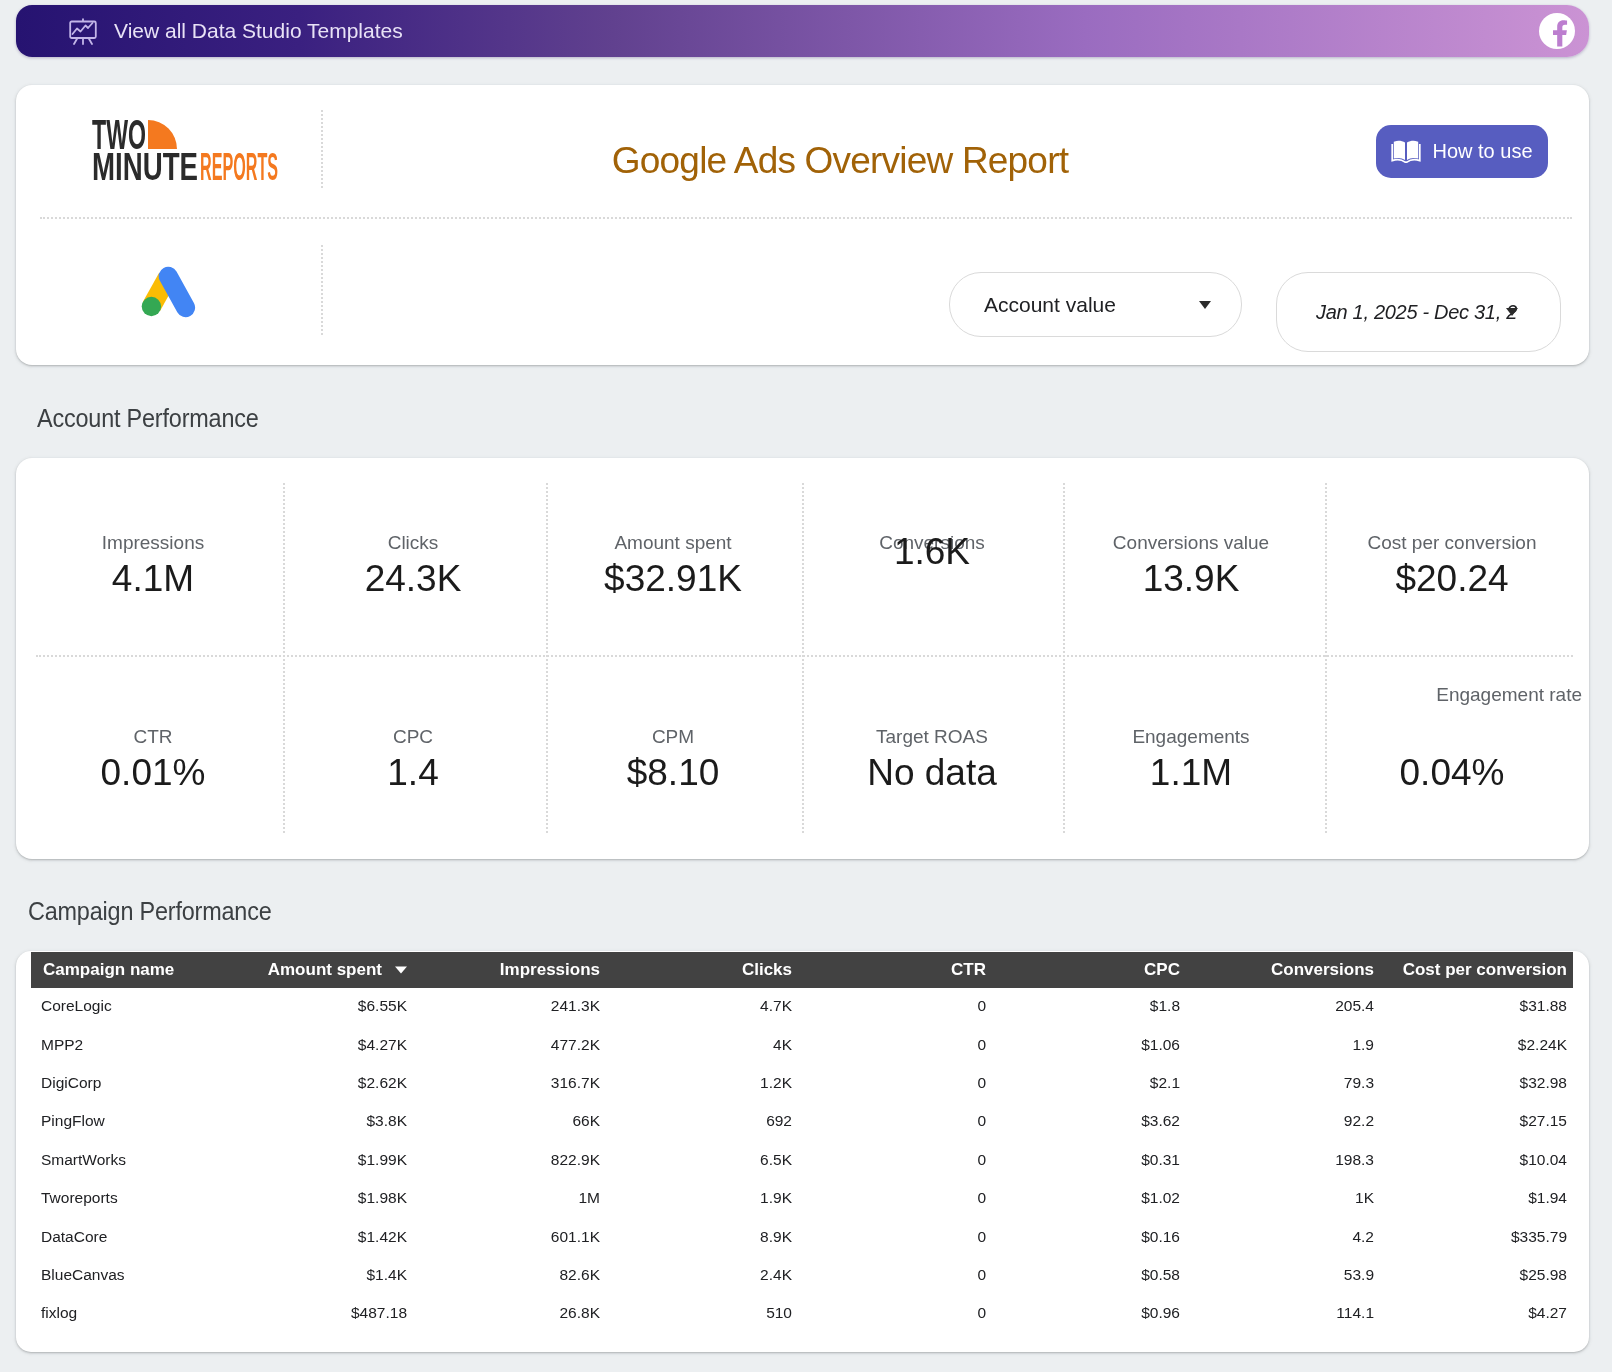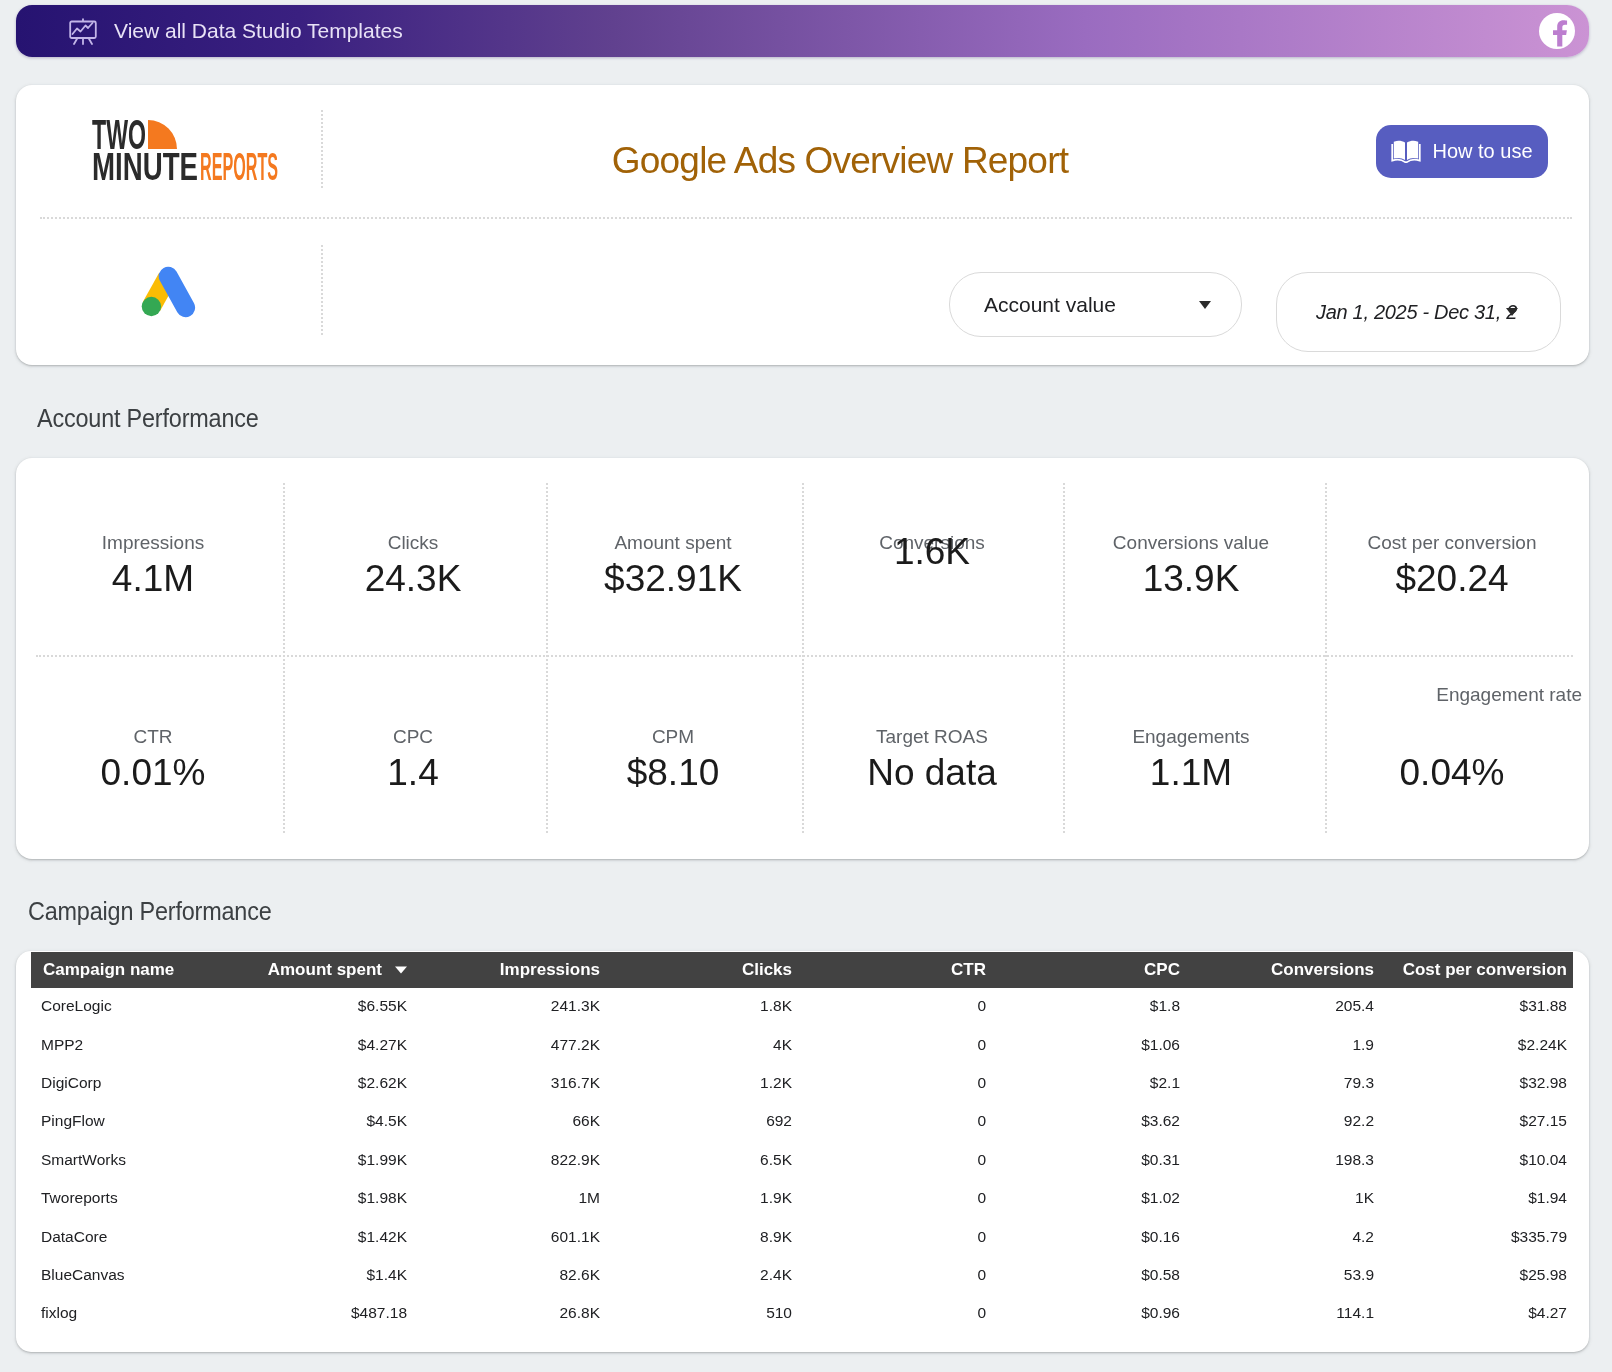--- a/index.html
+++ b/index.html
@@ -143,21 +143,21 @@
     <span style="right:587px">CTR</span>
     <span style="right:393px">CPC</span>
     <span style="right:199px">Conversions</span>
     <span style="right:6px">Cost per conversion</span>
   </div>
 <div class="abs" id="tbody" style="left:31px; top:987px; width:1542px;">
     <div class="trow">
       <span style="left:10px">CoreLogic</span>
       <span style="right:1166px">$6.55K</span>
       <span style="right:973px">241.3K</span>
-      <span style="right:781px">1.8K</span>
+      <span style="right:781px">4.7K</span>
       <span style="right:587px">0</span>
       <span style="right:393px">$1.8</span>
       <span style="right:199px">205.4</span>
       <span style="right:6px">$31.88</span>
     </div>
     <div class="trow">
       <span style="left:10px">MPP2</span>
       <span style="right:1166px">$4.27K</span>
       <span style="right:973px">477.2K</span>
       <span style="right:781px">4K</span>
@@ -171,21 +171,21 @@
       <span style="right:1166px">$2.62K</span>
       <span style="right:973px">316.7K</span>
       <span style="right:781px">1.2K</span>
       <span style="right:587px">0</span>
       <span style="right:393px">$2.1</span>
       <span style="right:199px">79.3</span>
       <span style="right:6px">$32.98</span>
     </div>
     <div class="trow">
       <span style="left:10px">PingFlow</span>
-      <span style="right:1166px">$4.5K</span>
+      <span style="right:1166px">$3.8K</span>
       <span style="right:973px">66K</span>
       <span style="right:781px">692</span>
       <span style="right:587px">0</span>
       <span style="right:393px">$3.62</span>
       <span style="right:199px">92.2</span>
       <span style="right:6px">$27.15</span>
     </div>
     <div class="trow">
       <span style="left:10px">SmartWorks</span>
       <span style="right:1166px">$1.99K</span>

